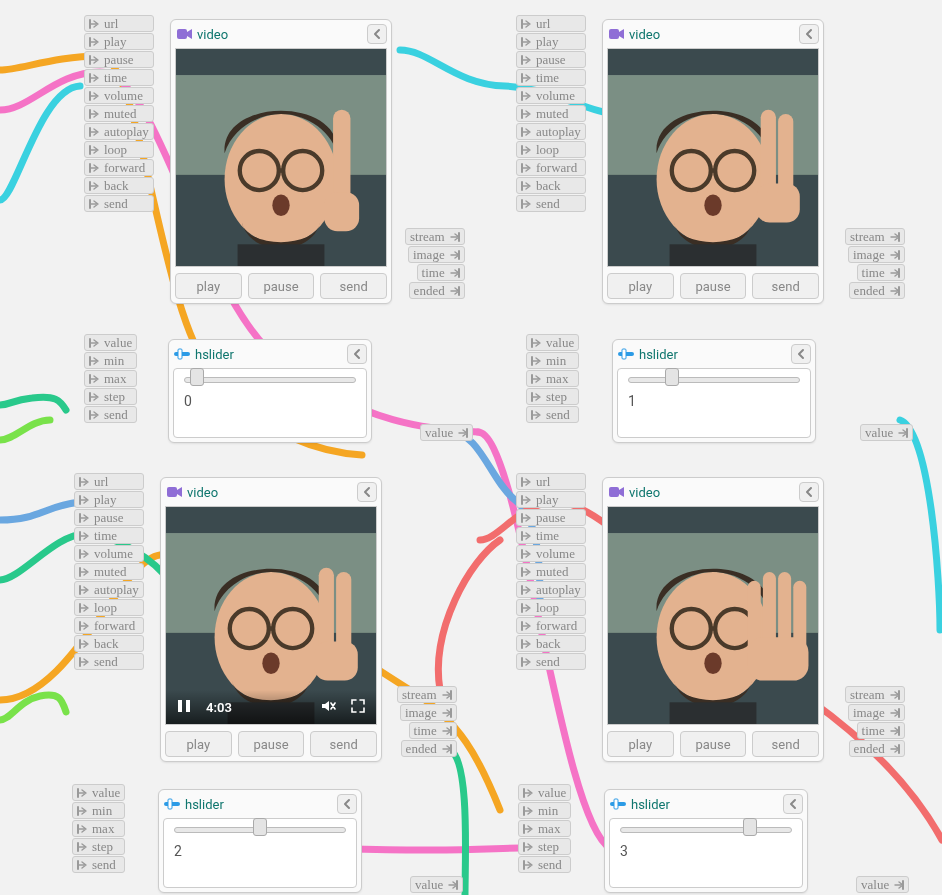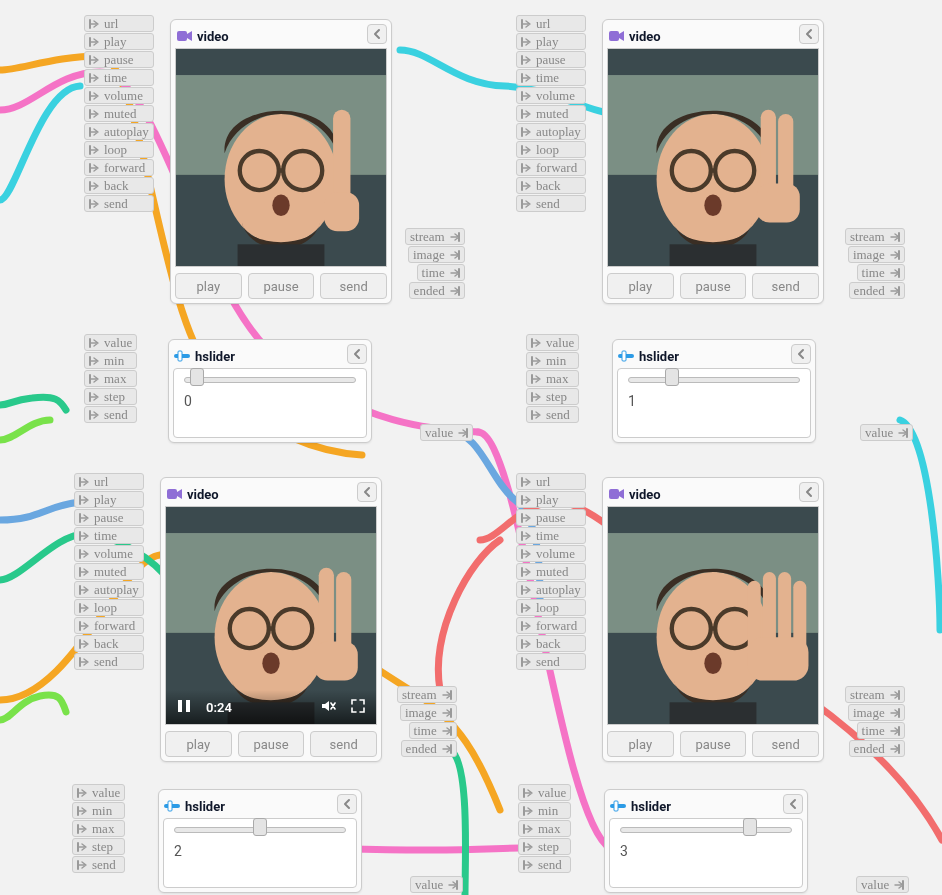--- a/index.html
+++ b/index.html
@@ -37,22 +37,22 @@
     position: absolute;
     background: #fafafa;
     border: 1px solid #ccc;
     border-radius: 6px;
     box-shadow: 0 1px 2px rgba(0,0,0,.08);
     display: flex;
     flex-direction: column;
     padding: 4px;
   }
   .node-header {
-    display: flex; align-items: flex-end; height: 20px;
-    color: #0f172a; font-weight: 700;
+    display: flex; align-items: center; height: 20px;
+    color: #0f766e; font-weight: 400;
     margin-bottom: 4px;
   }
   .node-header .title { margin-left: 4px; }
   .node-header .icon-box {
     width: 18px; height: 16px; display: inline-flex;
     align-items: center; justify-content: center;
     color: #8f6ed6; 
   }
   .node-header .icon-box.slider { color: #2c9be6; }
   .collapse-btn {
@@ -783,21 +783,21 @@
       </span>
   </div>
   <div class="video-frame">
     <svg viewBox="0 0 100 100" preserveAspectRatio="xMidYMid slice" width="100%" height="100%">
         <use href="#finger2"></use>
       </svg>
     <div class="overlay-controls">
       <span><svg width="16" height="16" style="color:#fff">
             <use href="#icon-pause"></use>
           </svg></span>
-      <span class="oc-time">0:24</span>
+      <span class="oc-time">4:03</span>
       <span class="oc-right">
         <span><svg width="16" height="16" style="color:#fff">
               <use href="#icon-muted"></use>
             </svg></span>
         <span><svg width="16" height="16" style="color:#fff">
               <use href="#icon-full"></use>
             </svg></span>
       </span>
     </div>
   </div>

